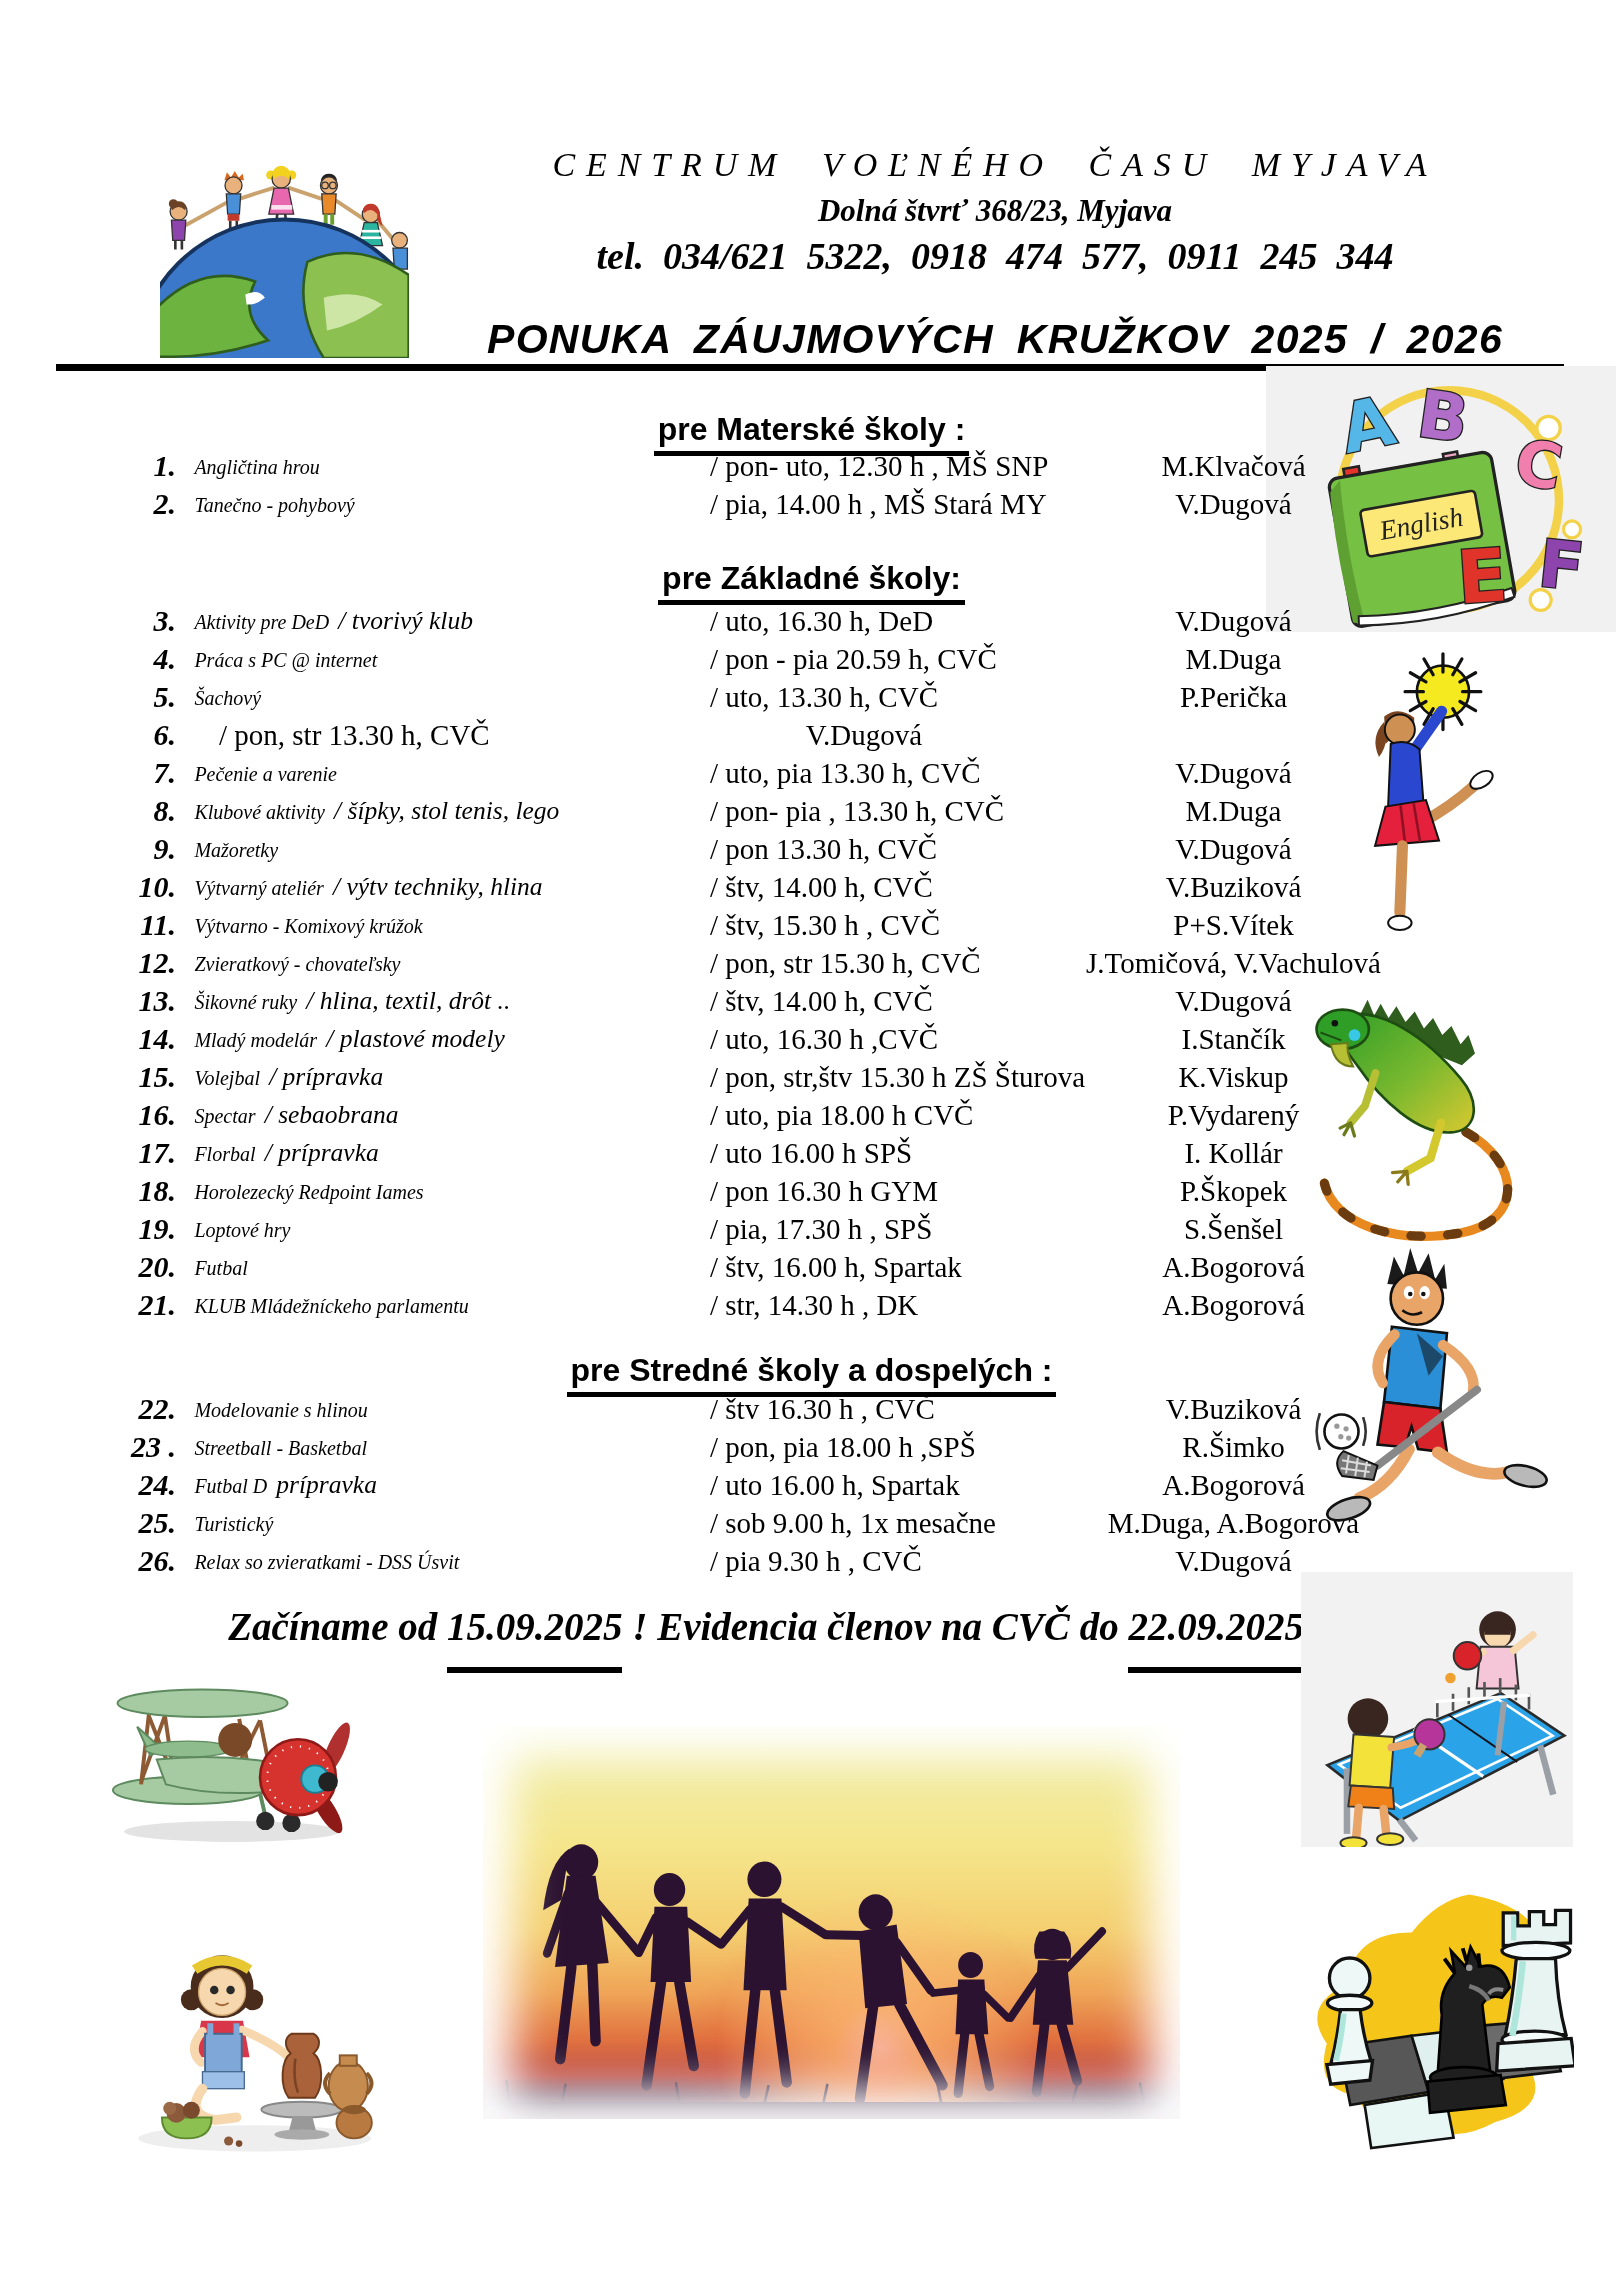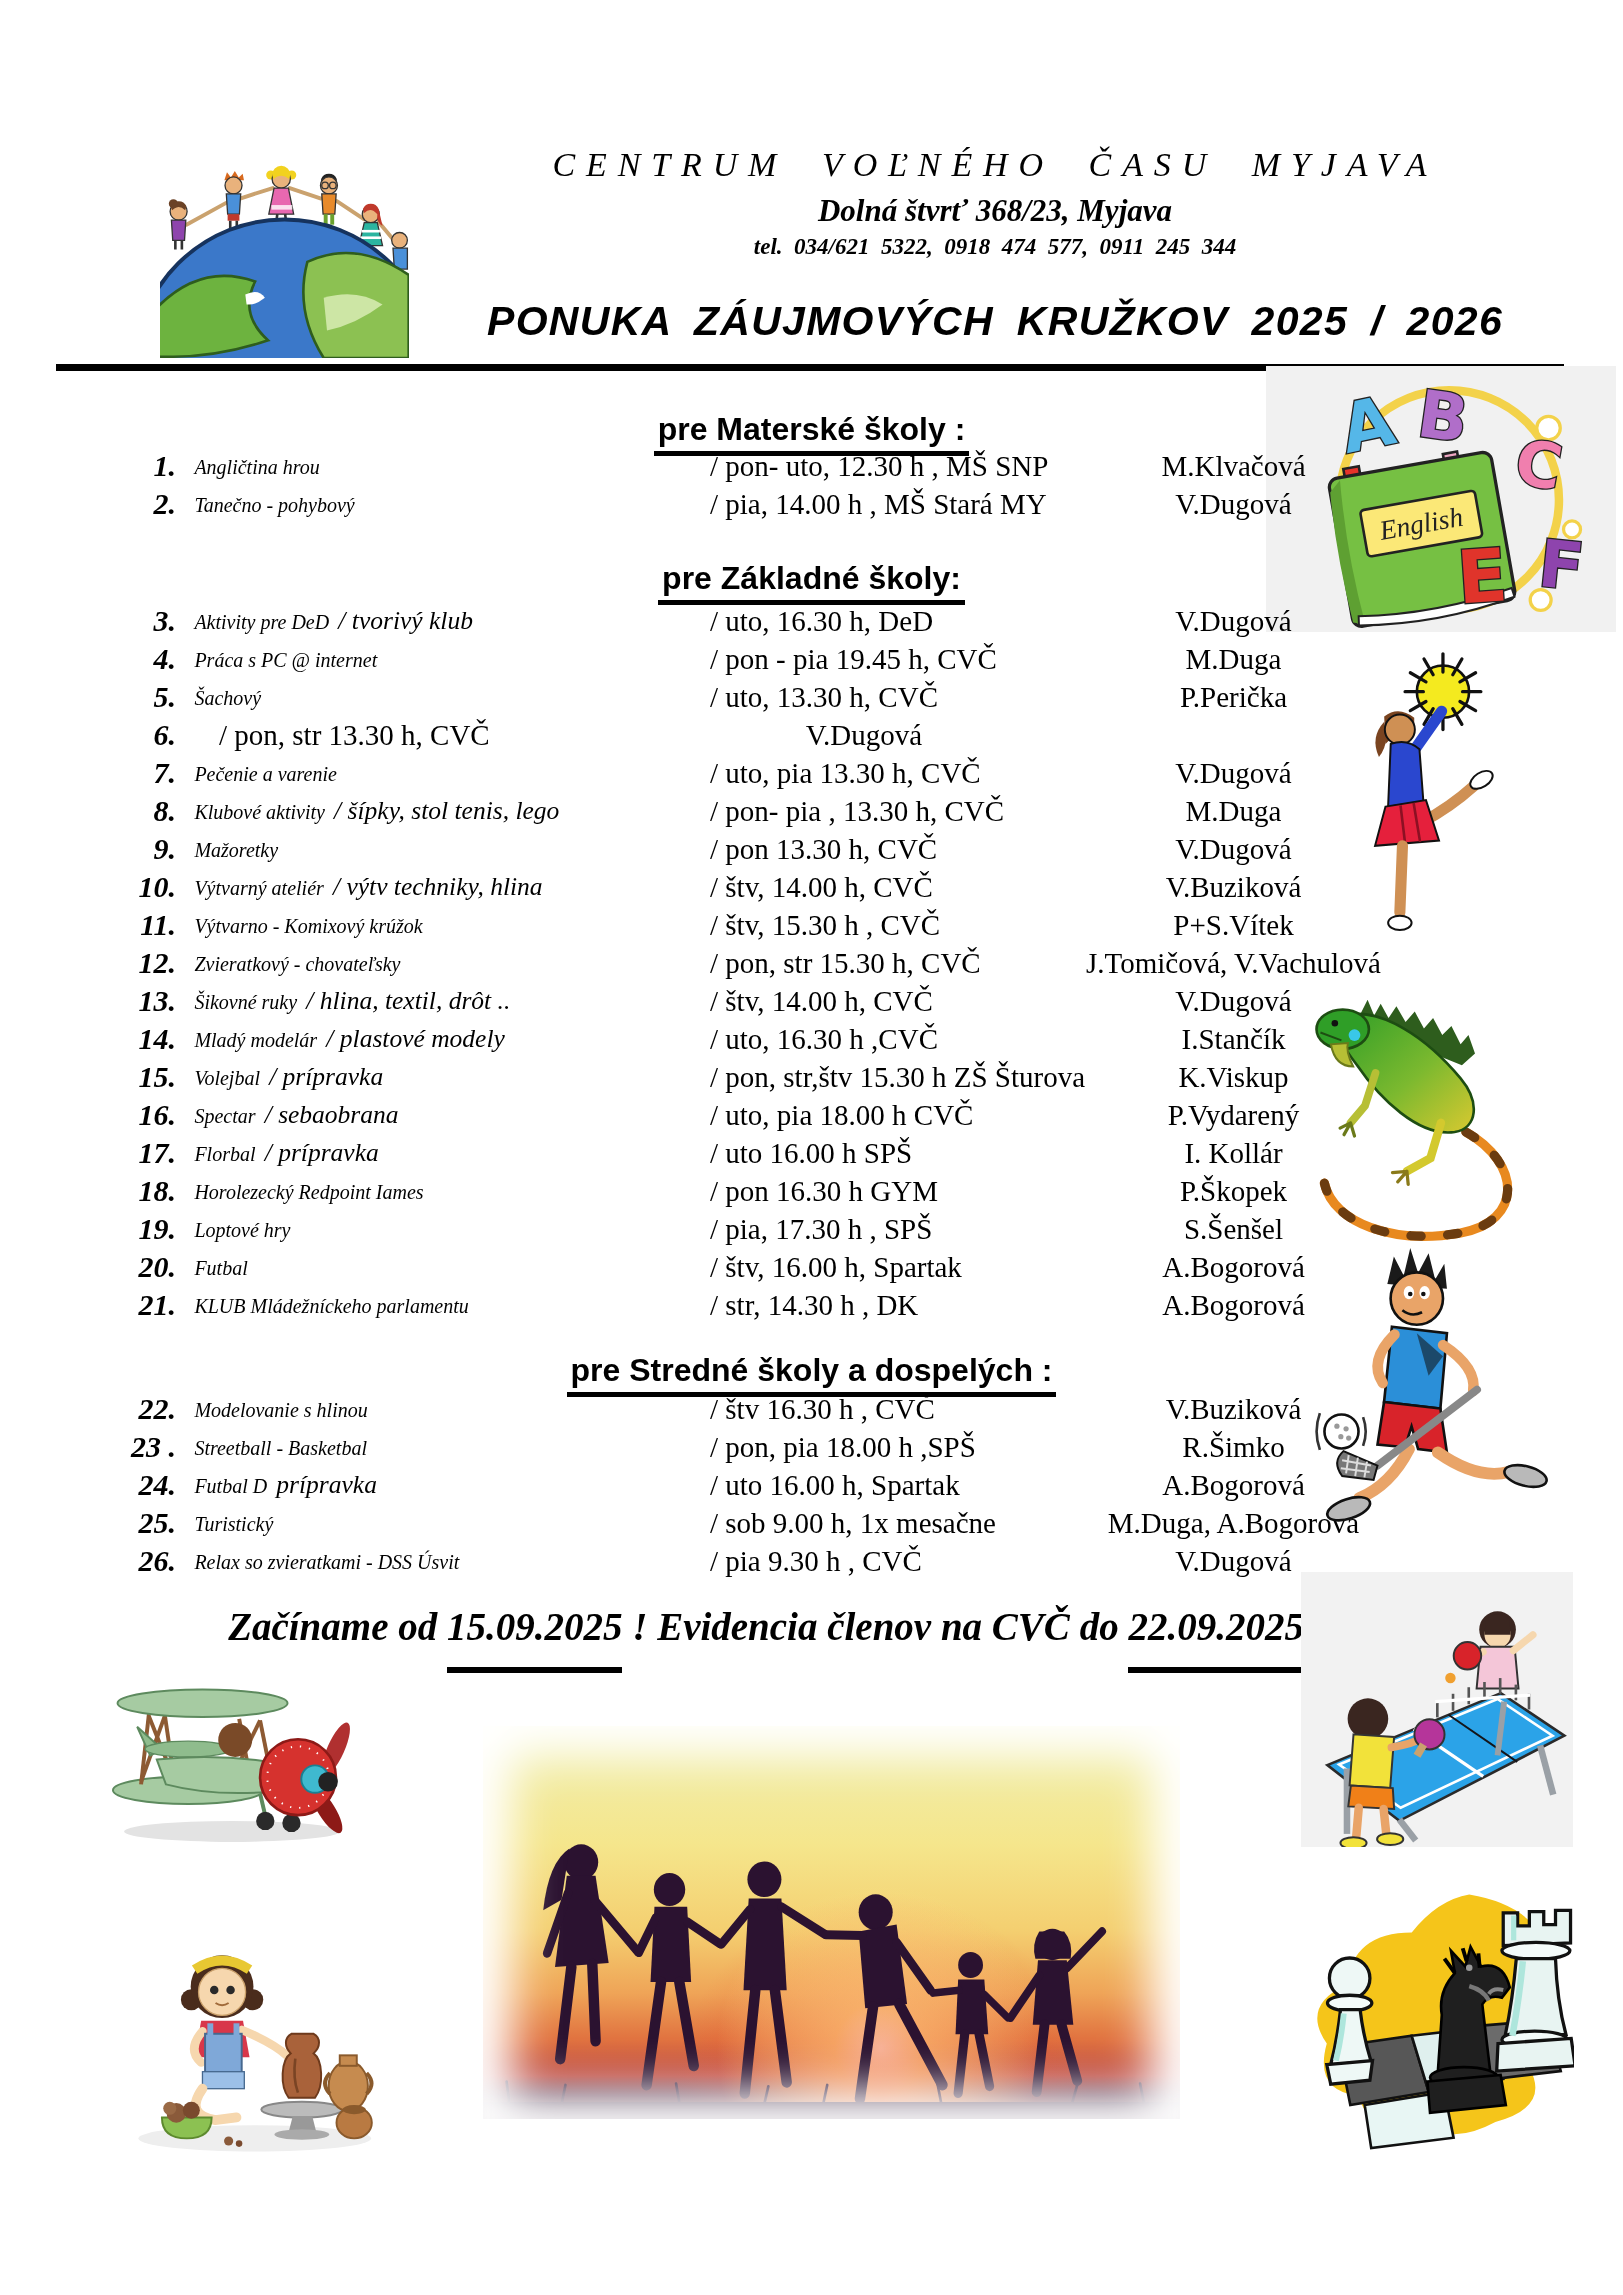--- a/index.html
+++ b/index.html
@@ -4,21 +4,21 @@
 <style>
   html,body{margin:0;padding:0;}
   body{width:1623px;height:2295px;position:relative;background:#fff;
        font-family:"Liberation Serif",serif;color:#000;overflow:hidden;}
   .abs{position:absolute;}
 
   
   .hdr{left:432px;top:146px;width:1126px;text-align:center;}
   .org{font-style:italic;font-size:34px;letter-spacing:.32em;word-spacing:.45em;}
   .addr{font-style:italic;font-weight:bold;font-size:31px;margin-top:9.2px;}
-  .phone{font-style:italic;font-weight:bold;font-size:23px;margin-top:5.2px;word-spacing:.25em;}
+  .phone{font-style:italic;font-weight:bold;font-size:38px;margin-top:5.2px;word-spacing:.25em;}
   .doctitle{font-family:"Liberation Sans",sans-serif;font-style:italic;font-weight:bold;
             font-size:41px;letter-spacing:1.3px;margin-top:38px;word-spacing:.25em;}
   .rule{left:56px;top:364px;width:1508px;height:7.2px;background:#000;}
 
   
   .sect{left:0;width:1623px;text-align:center;font-family:"Liberation Sans",sans-serif;
         font-weight:bold;font-size:32px;}
   .underl{border-bottom:5.2px solid #000;padding:0 3.9px 3.9px 3.9px;}
 
   
@@ -184,21 +184,21 @@
 <div class="abs list" style="top:602px">
     <div class="row">
     <span class="c-num">3.</span>
     <span class="c-name"><b class="nm">Aktivity pre DeD</b><i class="sub">/ tvorivý klub</i></span>
     <span class="c-sched">/  uto, 16.30 h,  DeD</span>
     <span class="c-leader">V.Dugová</span>
   </div>
     <div class="row">
     <span class="c-num">4.</span>
     <span class="c-name"><b class="nm">Práca s PC @ internet</b><i class="sub"></i></span>
-    <span class="c-sched">/  pon - pia 19.45 h, CVČ</span>
+    <span class="c-sched">/  pon - pia 20.59 h, CVČ</span>
     <span class="c-leader">M.Duga</span>
   </div>
     <div class="row">
     <span class="c-num">5.</span>
     <span class="c-name"><b class="nm">Šachový</b><i class="sub"></i></span>
     <span class="c-sched">/  uto, 13.30 h, CVČ</span>
     <span class="c-leader">P.Perička</span>
   </div>
     <div class="row">
     <span class="c-num">6.</span>

